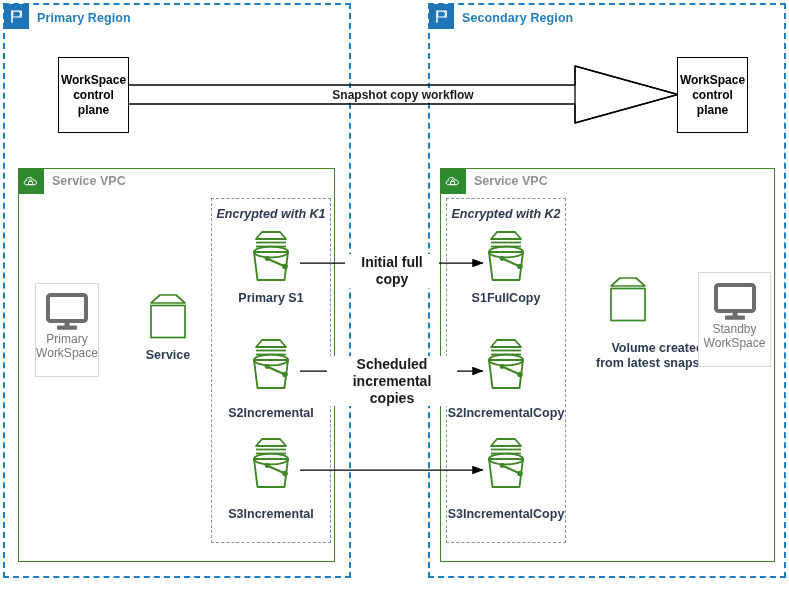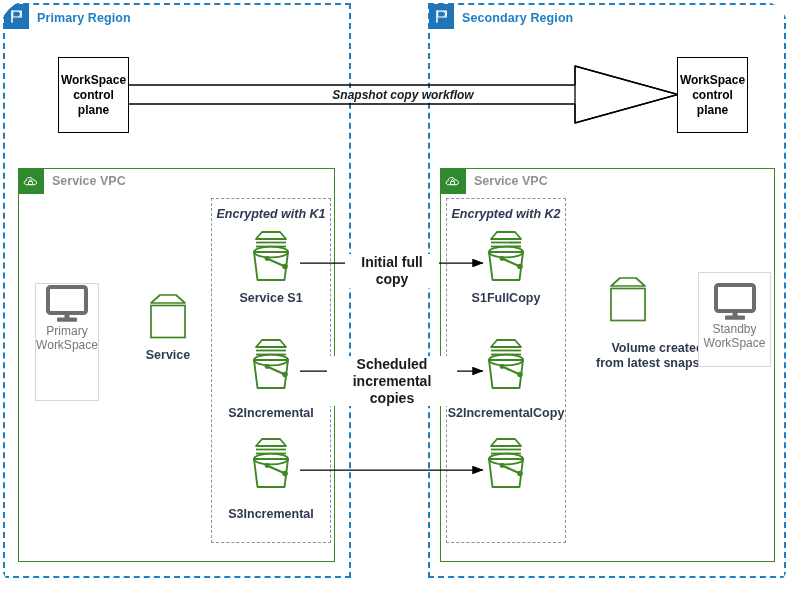--- a/index.html
+++ b/index.html
@@ -10,21 +10,20 @@
   body {
     font-family: "Liberation Sans", sans-serif;
     -webkit-font-smoothing: antialiased;
   }
   #canvas {
     position: relative;
     width: 789px;
     height: 591px;
     background: #ffffff;
     overflow: hidden;
-    border-radius: 31px;
   }
   .abs { position: absolute; }
 
   
   .region {
     position: absolute;
     border: 2px dashed #1f7fc4;
     box-sizing: border-box;
     background: transparent;
   }
@@ -154,21 +153,20 @@
     font-weight: bold;
     color: #1a1a1a;
     background: #ffffff;
     line-height: 1.2;
     white-space: pre-line;
     padding: 0 1px;
   }
   .edge-label.bold {
     font-weight: bold;
     font-size: 12px;
-    font-style: italic;
   }
 
   svg.layer {
     position: absolute;
     top: 0;
     left: 0;
     width: 789px;
     height: 591px;
     overflow: visible;
     pointer-events: none;
@@ -261,21 +259,21 @@
   <div class="ctrlbox" style="left:58px; top:57px; width:71px; height:76px; white-space:pre-line;">WorkSpace
 control
 plane</div>
 
   <div class="ctrlbox" style="left:677px; top:57px; width:71px; height:76px; white-space:pre-line;">WorkSpace
 control
 plane</div>
 
   <div class="edge-label bold" style="left:322px; top:88px; width:160px;">Snapshot copy workflow</div>
 
-  <div class="wstile" style="left:35px; top:283px; width:64px; height:118px; padding-top:0;">
+  <div class="wstile" style="left:35px; top:283px; width:64px; height:94px; padding-top:8px;">
     <svg class="icon" width="48" height="40" viewBox="0 0 48 40" aria-hidden="true">
       <rect x="5" y="3" width="38" height="26" rx="2.5" fill="none" stroke="#6d6d6d" stroke-width="4"></rect>
       <rect x="21.5" y="29" width="5" height="5" fill="#6d6d6d"></rect>
       <rect x="14" y="33.5" width="20" height="4.2" rx="1" fill="#6d6d6d"></rect>
     </svg>
     <div class="wstile-label">Primary
 WorkSpace</div>
   </div>
 
   <div class="abs" style="left:138px; top:292px; width:60px;">
@@ -291,21 +289,21 @@
       <path d="M16 12 L22 5 L40 5 L46 12 Z" fill="none" stroke="#3f8624" stroke-width="1.8" stroke-linejoin="round"></path>
       <line x1="16" y1="15.5" x2="46" y2="15.5" stroke="#3f8624" stroke-width="1.8"></line>
       <line x1="16" y1="19.5" x2="46" y2="19.5" stroke="#3f8624" stroke-width="1.8"></line>
       <path d="M14 25 L17.5 53 L44.5 53 L48 25 Z" fill="none" stroke="#3f8624" stroke-width="1.9" stroke-linejoin="round"></path>
       <ellipse cx="31" cy="25" rx="17" ry="5.4" fill="none" stroke="#3f8624" stroke-width="1.9"></ellipse>
       <line x1="27" y1="31.5" x2="45" y2="39.5" stroke="#3f8624" stroke-width="2.2"></line>
       <circle cx="27" cy="31.5" r="2.4" fill="#3f8624"></circle>
       <circle cx="45" cy="39.5" r="2.8" fill="#3f8624"></circle>
     </svg>
   </div>
-  <div class="node-label" style="left:216px; top:291px; width:110px;">Service S1</div>
+  <div class="node-label" style="left:216px; top:291px; width:110px;">Primary S1</div>
 
   <div class="abs" style="left:240px; top:335px;">
     <svg class="icon" width="62" height="62" viewBox="0 0 62 62" aria-hidden="true">
       <path d="M16 12 L22 5 L40 5 L46 12 Z" fill="none" stroke="#3f8624" stroke-width="1.8" stroke-linejoin="round"></path>
       <line x1="16" y1="15.5" x2="46" y2="15.5" stroke="#3f8624" stroke-width="1.8"></line>
       <line x1="16" y1="19.5" x2="46" y2="19.5" stroke="#3f8624" stroke-width="1.8"></line>
       <path d="M14 25 L17.5 53 L44.5 53 L48 25 Z" fill="none" stroke="#3f8624" stroke-width="1.9" stroke-linejoin="round"></path>
       <ellipse cx="31" cy="25" rx="17" ry="5.4" fill="none" stroke="#3f8624" stroke-width="1.9"></ellipse>
       <line x1="27" y1="31.5" x2="45" y2="39.5" stroke="#3f8624" stroke-width="2.2"></line>
       <circle cx="27" cy="31.5" r="2.4" fill="#3f8624"></circle>
@@ -361,20 +359,21 @@
       <path d="M16 12 L22 5 L40 5 L46 12 Z" fill="none" stroke="#3f8624" stroke-width="1.8" stroke-linejoin="round"></path>
       <line x1="16" y1="15.5" x2="46" y2="15.5" stroke="#3f8624" stroke-width="1.8"></line>
       <line x1="16" y1="19.5" x2="46" y2="19.5" stroke="#3f8624" stroke-width="1.8"></line>
       <path d="M14 25 L17.5 53 L44.5 53 L48 25 Z" fill="none" stroke="#3f8624" stroke-width="1.9" stroke-linejoin="round"></path>
       <ellipse cx="31" cy="25" rx="17" ry="5.4" fill="none" stroke="#3f8624" stroke-width="1.9"></ellipse>
       <line x1="27" y1="31.5" x2="45" y2="39.5" stroke="#3f8624" stroke-width="2.2"></line>
       <circle cx="27" cy="31.5" r="2.4" fill="#3f8624"></circle>
       <circle cx="45" cy="39.5" r="2.8" fill="#3f8624"></circle>
     </svg>
   </div>
+  <div class="node-label" style="left:441px; top:507px; width:130px;">S3IncrementalCopy</div>
 
   <div class="edge-label" style="left:345px; top:254px; width:92px;">Initial full copy</div>
 
   <div class="edge-label" style="left:327px; top:356px; width:128px;text-align:center;">Scheduled incremental
 copies</div>
 
   <div class="abs" style="left:598px; top:275px; width:60px;">
     <svg class="icon" width="60" height="50" viewBox="0 0 60 50" style="margin:0 auto;" aria-hidden="true">
       <path d="M13 11 L22 3 L38 3 L47 11 Z" fill="none" stroke="#3f8624" stroke-width="1.7" stroke-linejoin="round"></path>
       <rect x="13" y="13.5" width="34" height="32" fill="none" stroke="#3f8624" stroke-width="1.7"></rect>

